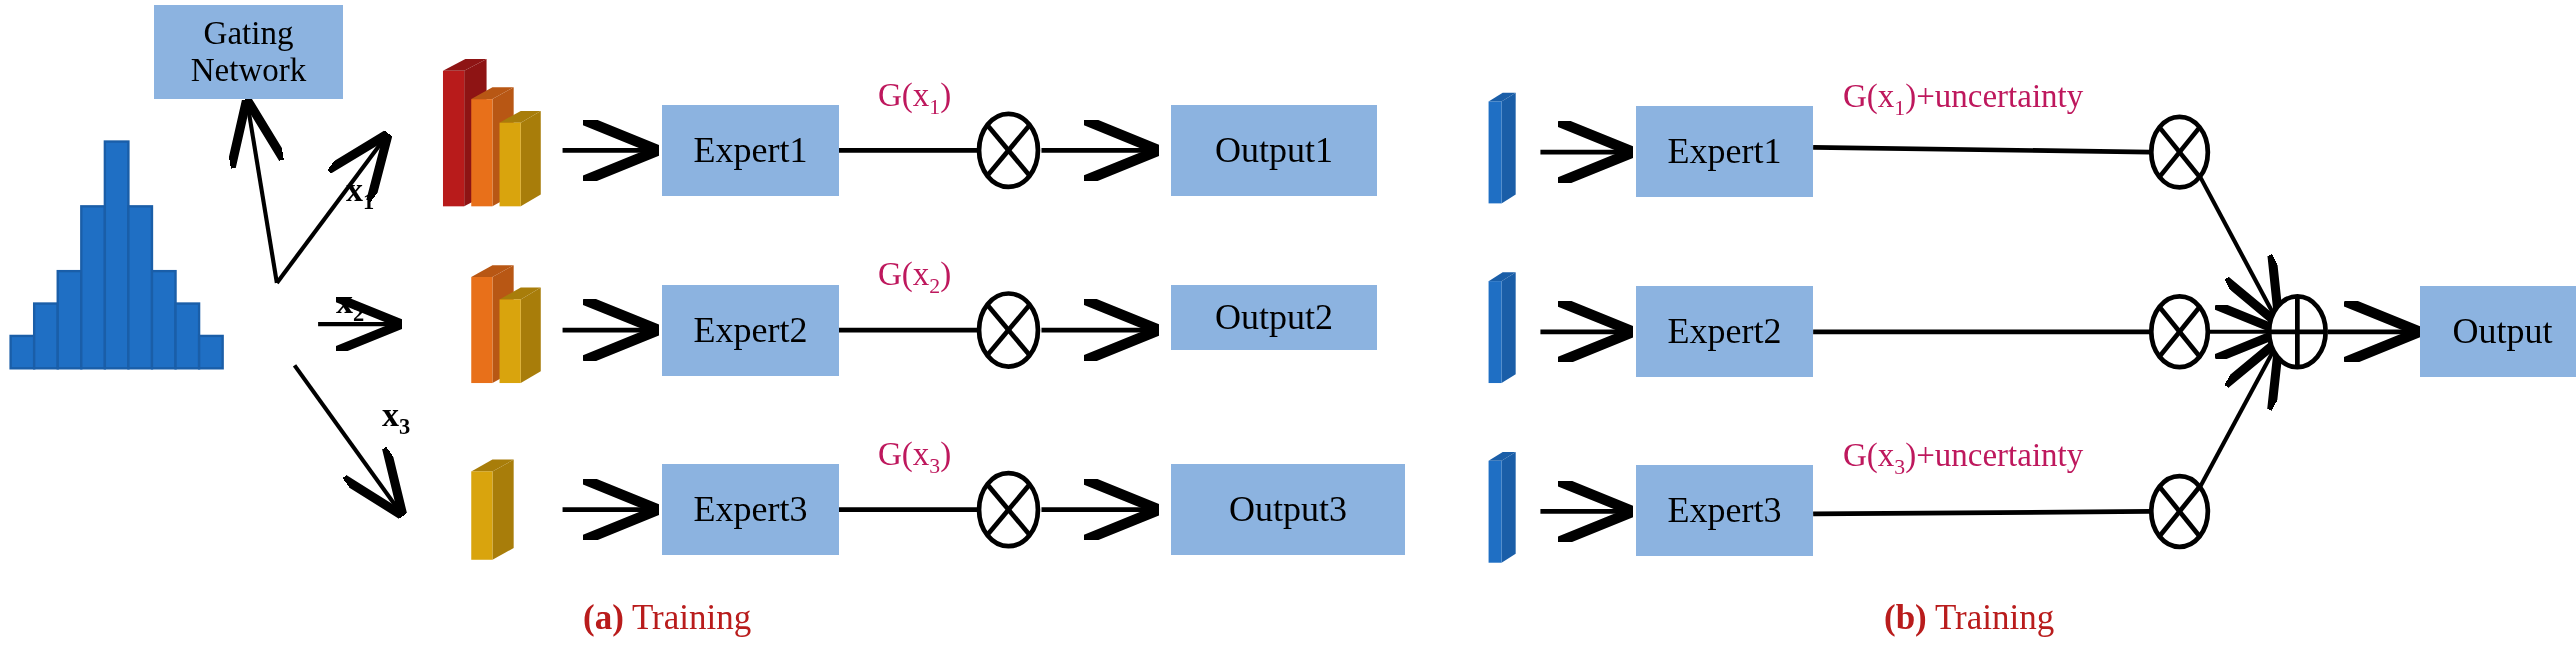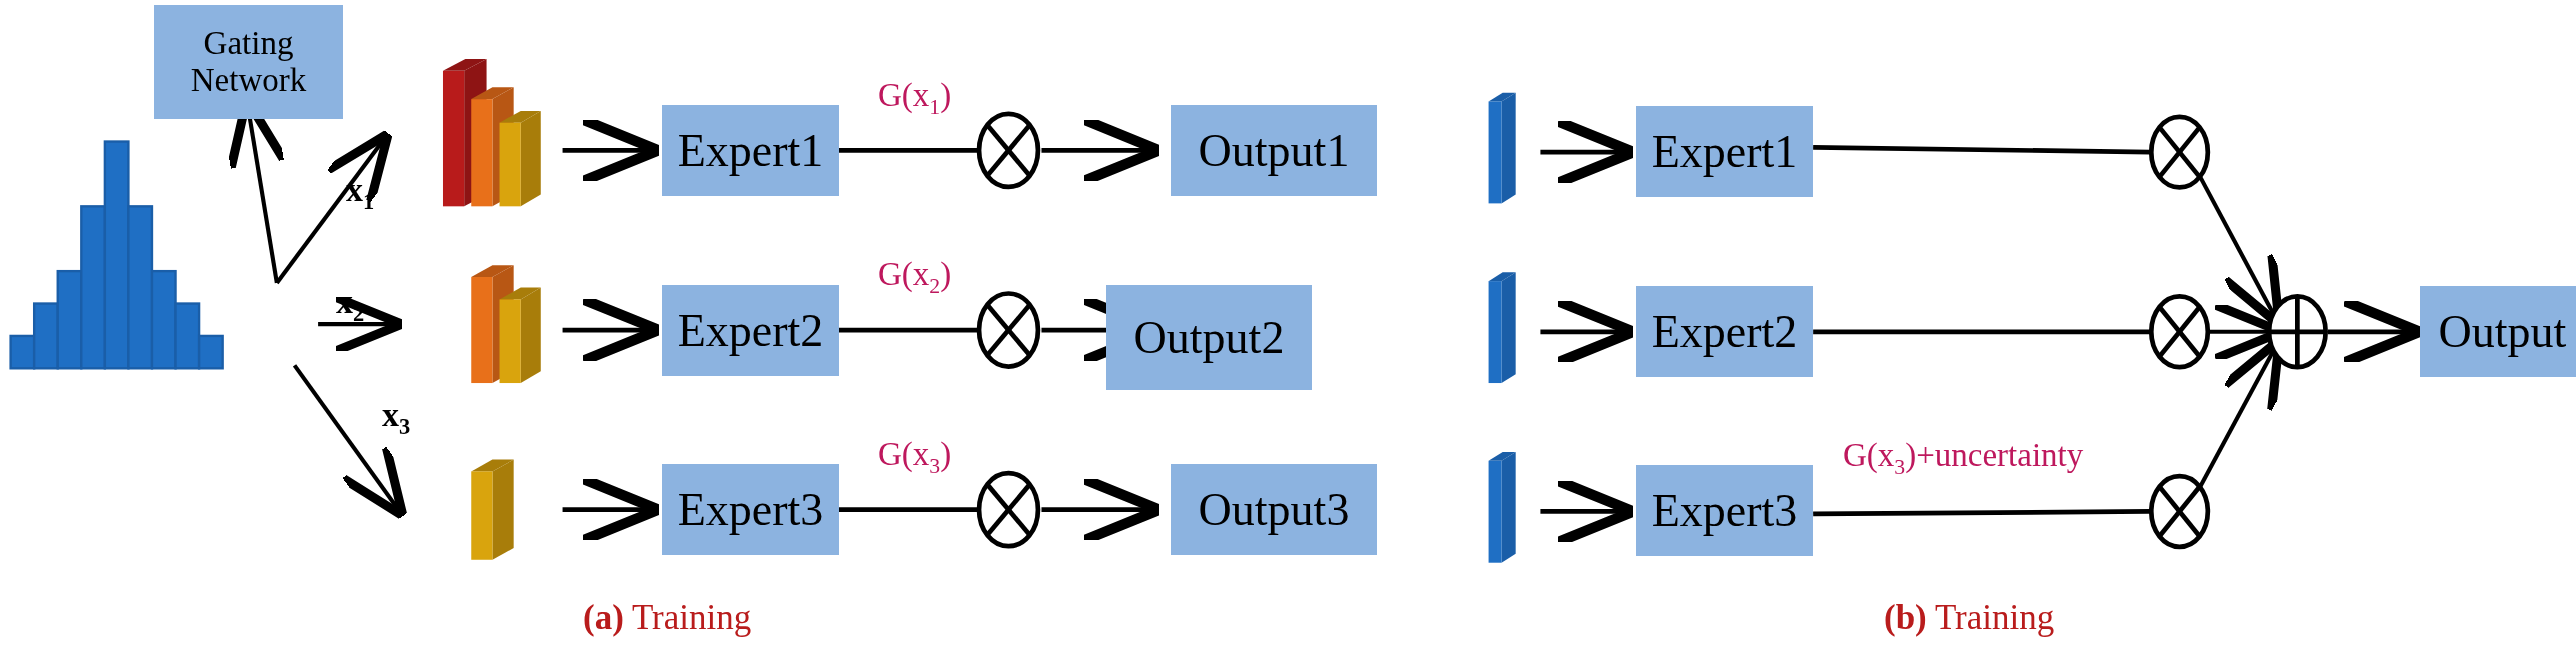--- a/index.html
+++ b/index.html
@@ -23,21 +23,21 @@
     height: 663px;
   }
   .node-box {
     position: absolute;
     background: #8CB3E0;
     display: flex;
     align-items: center;
     justify-content: center;
     color: #000000;
     font-family: "Liberation Serif", "DejaVu Serif", serif;
-    font-size: 46px;
+    font-size: 36px;
     line-height: 1.12;
     text-align: center;
     white-space: pre-line;
   }
   .gating-box {
     font-size: 33px;
   }
   .edge-label {
     position: absolute;
     color: #be185d;
@@ -211,21 +211,21 @@
 
     <g>
       <ellipse cx="3900" cy="563" rx="48" ry="60" fill="#fff" stroke="#000" stroke-width="8"></ellipse>
       <line x1="3852" y1="563" x2="3948" y2="563" stroke="#000" stroke-width="8"></line>
       <line x1="3900" y1="503" x2="3900" y2="623" stroke="#000" stroke-width="8"></line>
     </g>
 
     <line x1="3952" y1="563" x2="4100" y2="563" stroke="#000" stroke-width="8" marker-end="url(#ahOpen)"></line>
   </svg>
 
-  <div class="node-box gating-box" style="left:154px; top:4.7px; width:189px; height:114px;">Gating
+  <div class="node-box gating-box" style="left:154px; top:4.7px; width:189px; height:94px;">Gating
 Network</div>
 
   <div class="var-label" style="left:346px; top:171px;">
     <span>x</span><span class="sub">1</span>
   </div>
   <div class="var-label" style="left:336px; top:283px;">
     <span>x</span><span class="sub">2</span>
   </div>
   <div class="var-label" style="left:382px; top:396px;">
     <span>x</span><span class="sub">3</span>
@@ -239,31 +239,34 @@
     <span>G(x</span><span class="sub">1</span><span>)</span>
   </div>
   <div class="edge-label" style="left:878px; top:256px;">
     <span>G(x</span><span class="sub">2</span><span>)</span>
   </div>
   <div class="edge-label" style="left:878px; top:436px;">
     <span>G(x</span><span class="sub">3</span><span>)</span>
   </div>
 
   <div class="node-box" style="left:1171px; top:105px; width:206px; height:91px;">Output1</div>
-  <div class="node-box" style="left:1106px; top:285px; width:206px; height:105px;">Output2</div>
-  <div class="node-box" style="left:1171px; top:464px; width:206px; height:91px;">Output3</div>
+  <div class="node-box" style="left:1171px; top:285px; width:206px; height:65px;">Output2</div>
+  <div class="node-box" style="left:1171px; top:464px; width:234px; height:91px;">Output3</div>
 
   <div class="caption" style="left:583px; top:598px;">
     <b>(a)</b> <span>Training</span>
   </div>
 
   <div class="node-box" style="left:1636px; top:106px; width:177px; height:91px;">Expert1</div>
   <div class="node-box" style="left:1636px; top:286px; width:177px; height:91px;">Expert2</div>
   <div class="node-box" style="left:1636px; top:465px; width:177px; height:91px;">Expert3</div>
 
+  <div class="edge-label" style="left:1843px; top:78px;">
+    <span>G(x</span><span class="sub">1</span><span>)+uncertainty</span>
+  </div>
   <div class="edge-label" style="left:1843px; top:437px;">
     <span>G(x</span><span class="sub">3</span><span>)+uncertainty</span>
   </div>
 
   <div class="node-box" style="left:2420px; top:286px; width:147px; height:91px;padding-left:9px;">Output</div>
 
   <div class="caption" style="left:1884px; top:598px;">
     <b>(b)</b> <span>Training</span>
   </div>
 

